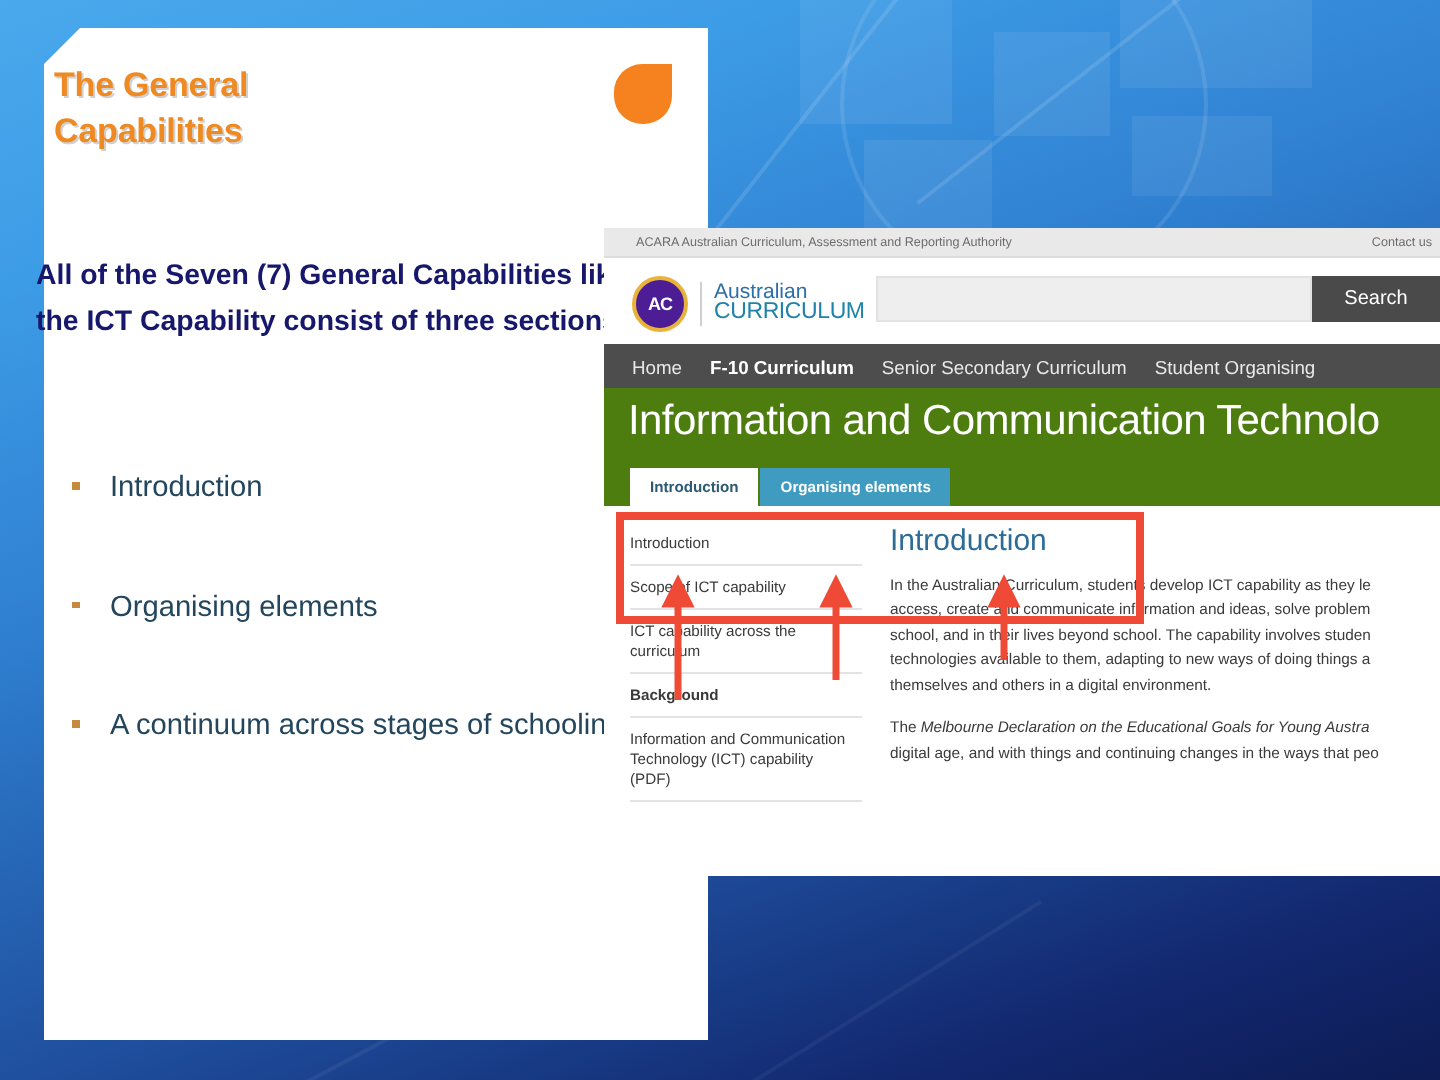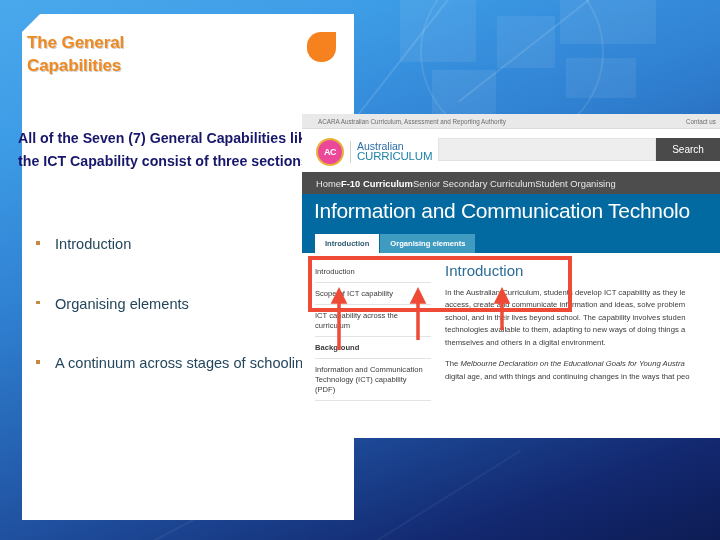--- a/index.html
+++ b/index.html
@@ -125,21 +125,21 @@
     position: relative;
     height: 43px;
     background: #ffffff;
   }
   #shot .logo {
     position: absolute; left: 14px; top: 9px;
     display: flex; align-items: center;
   }
   #shot .logo .disc {
     width: 24px; height: 24px; border-radius: 50%;
-    background: #ec4899;
+    background: #4c1d95;
     border: 2.5px solid #e8b33a;
     color: #fff; font-size: 9px; font-weight: bold;
     display: flex; align-items: center; justify-content: center;
     letter-spacing: -0.5px;
   }
   #shot .logo .bar { width: 1px; height: 22px; background: #cfcfcf; margin: 0 6px; }
   #shot .logo .words { line-height: 1.02; }
   #shot .logo .words .l1 { font-size: 10.5px; color: #2b6ea8; }
   #shot .logo .words .l2 { font-size: 11.5px; color: #1f82a8; letter-spacing: -0.2px; }
 
@@ -155,29 +155,30 @@
     font-size: 10px; font-weight: normal;
     display: flex; align-items: center; justify-content: center;
   }
 
   #shot .navbar {
     height: 22px;
     background: #4d4d4d;
     display: flex;
     align-items: center;
     padding-left: 14px;
+    gap: 14px;
     color: #e8e8e8;
     font-size: 9.4px;
   }
   #shot .navbar .active { font-weight: bold; color: #ffffff; }
 
   #shot .hero {
     position: relative;
     height: 59px;
-    background: #0369a1;
+    background: #4d7c0f;
   }
   #shot .hero h1 {
     margin: 0;
     position: absolute;
     left: 12px; top: 5px;
     white-space: nowrap;
     color: #ffffff;
     font-size: 21px;
     font-weight: normal;
     letter-spacing: -0.3px;

